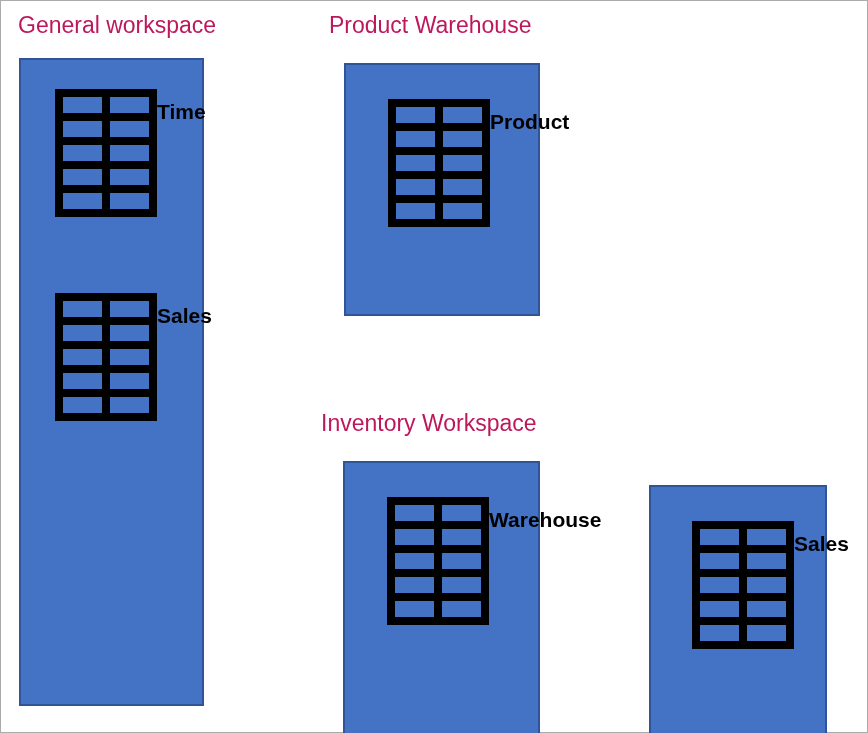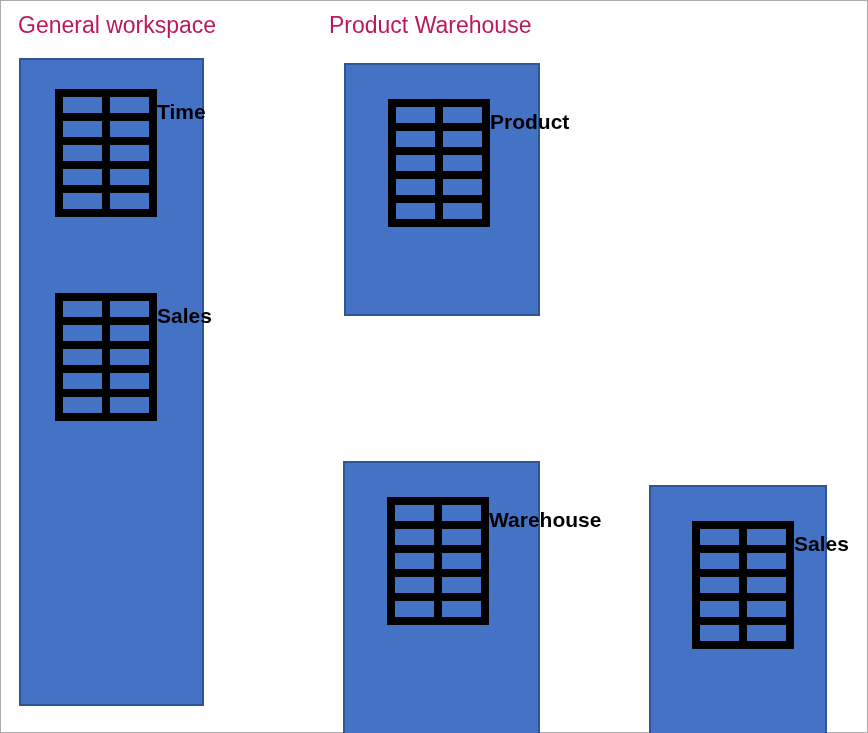--- a/index.html
+++ b/index.html
@@ -109,20 +109,21 @@
           <div class="cell"></div>
           <div class="cell"></div>
           <div class="cell"></div>
           <div class="cell"></div>
           <div class="cell"></div>
         </div>
       <div class="tlabel">Product</div>
     </div>
   </div>
 
+  <div class="ws-title" style="left:320px; top:408px">Inventory Workspace</div>
   <div class="ws-rect" style="left:342px; top:460px; width:197px; height:304px">
     <div class="tgroup" style="left:42px; top:34px">
       <div class="table-icon">
           <div class="cell"></div>
           <div class="cell"></div>
           <div class="cell"></div>
           <div class="cell"></div>
           <div class="cell"></div>
           <div class="cell"></div>
           <div class="cell"></div>

